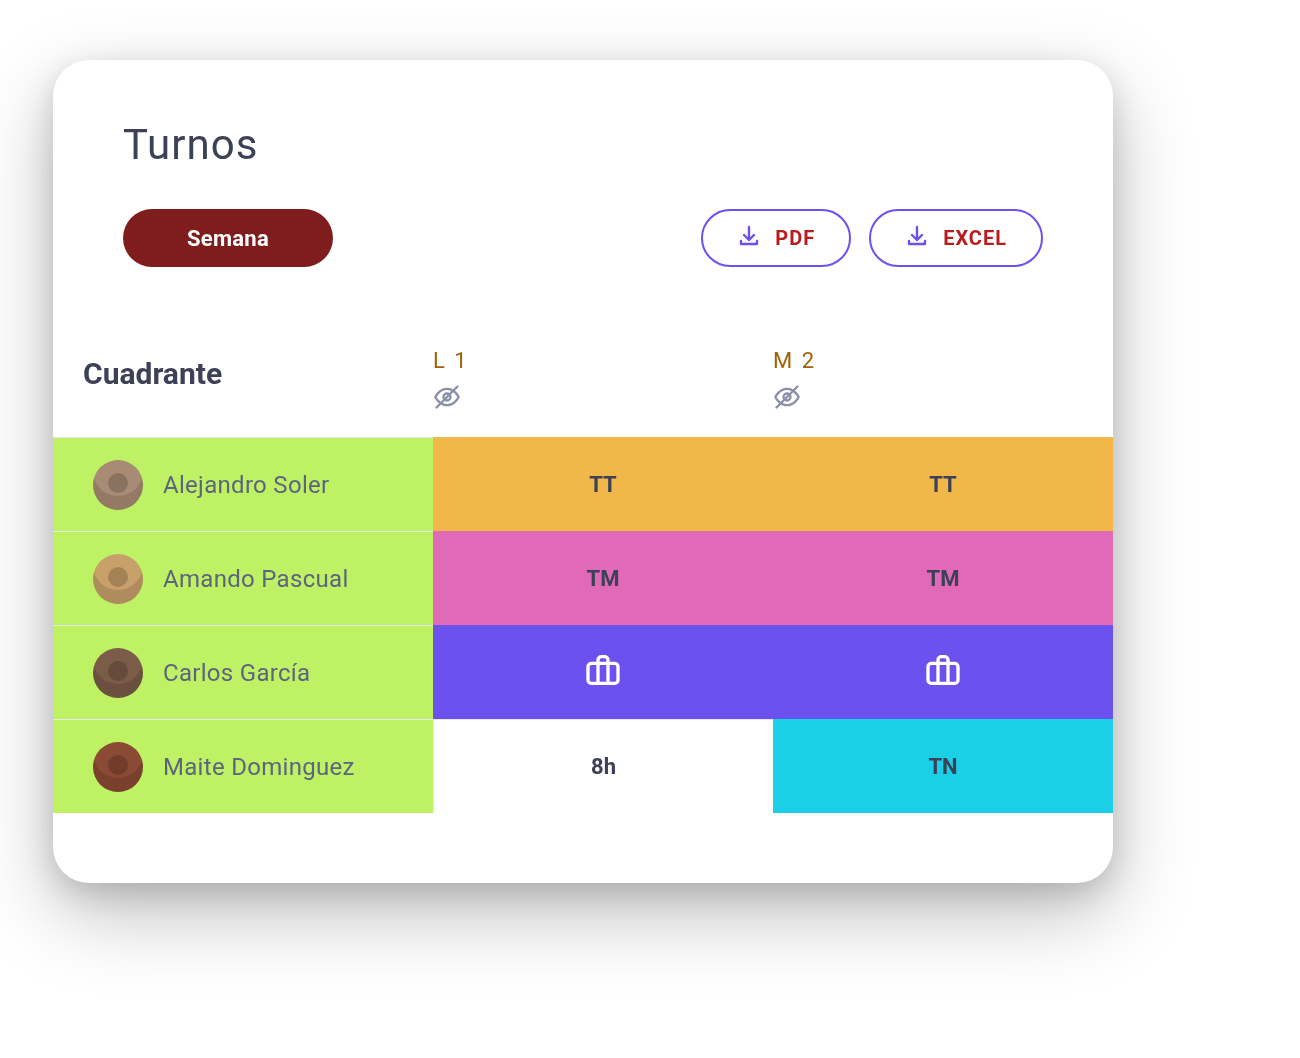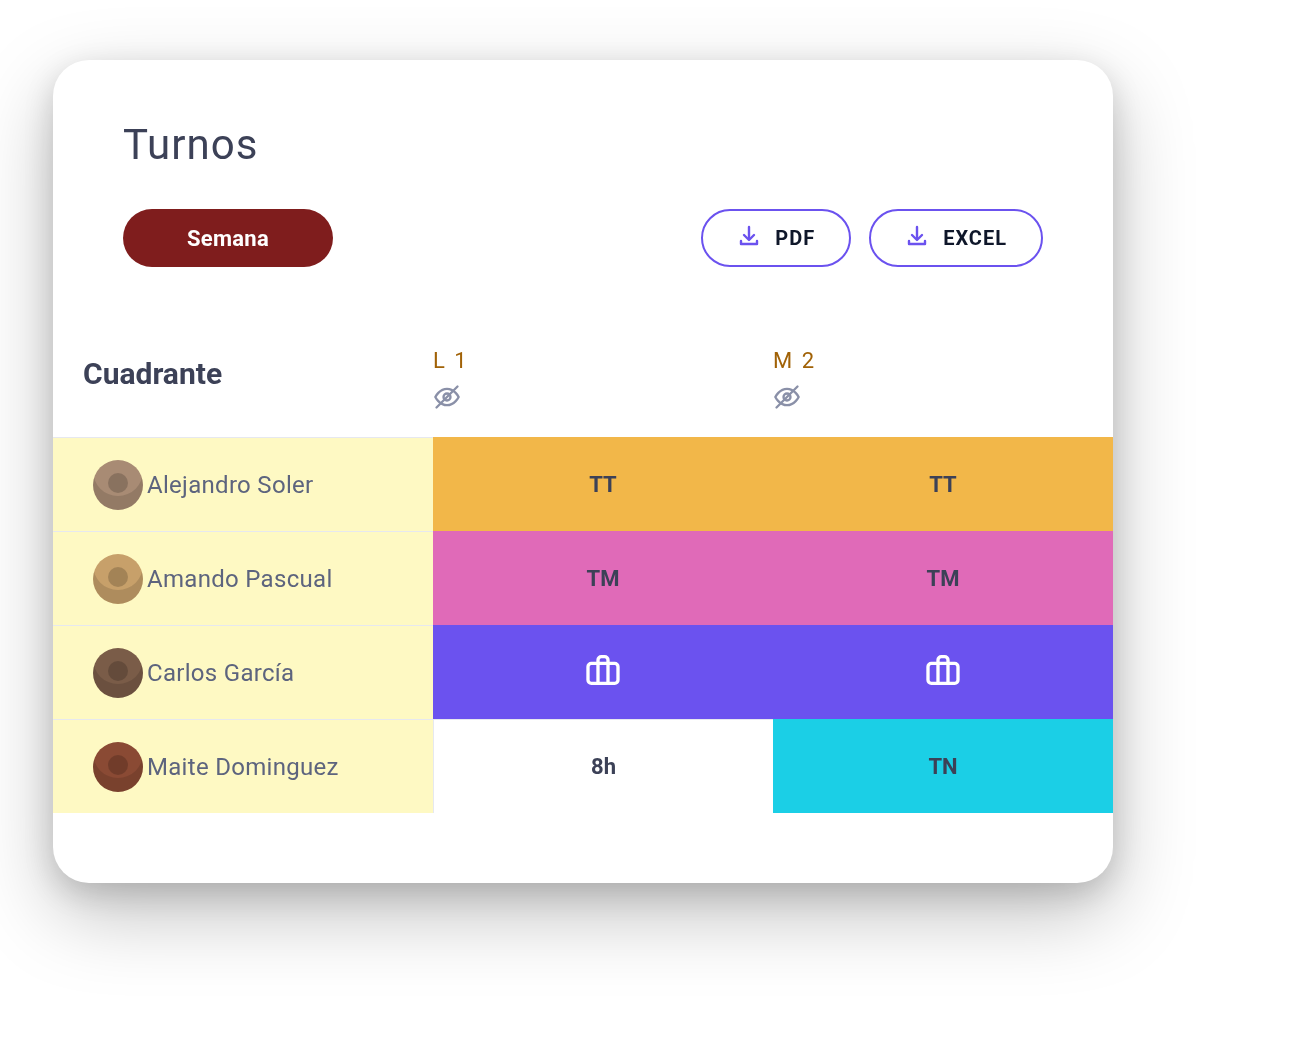--- a/index.html
+++ b/index.html
@@ -53,21 +53,21 @@
     min-width: 210px;
   }
   .pill.view.active {
     border: none;
     background: #7f1d1d;
     color: #ffffff;
   }
   .spacer { flex: 1 1 auto; }
   .pill.export {
     border: 2.5px solid #6b52ef;
-    color: #0f172a;
+    color: #b91c1c;
     background: #ffffff;
     padding: 0 34px;
     gap: 14px;
     font-size: 20px;
     letter-spacing: 1px;
   }
   .pill.export svg { width: 24px; height: 24px; flex-shrink: 0; }
 
   .grid {
     display: grid;
@@ -92,25 +92,25 @@
     font-size: 22px;
     letter-spacing: 2px;
     height: 100px;
     padding-bottom: 10px;
   }
   .hdr-day svg { width: 28px; height: 28px; }
 
   .emp-cell {
     display: flex;
     align-items: center;
-    gap: 4px;
+    gap: 20px;
     height: 94px;
     padding-left: 40px;
     border-top: 1px solid #e6e8ef;
-    background: #fef9c3;
+    background: #bef264;
   }
   .avatar {
     width: 50px; height: 50px;
     border-radius: 50%;
     background: #c9c2b6;
     flex-shrink: 0;
     box-shadow: inset 0 -14px 0 rgba(0,0,0,0.12);
     position: relative;
     overflow: hidden;
   }

